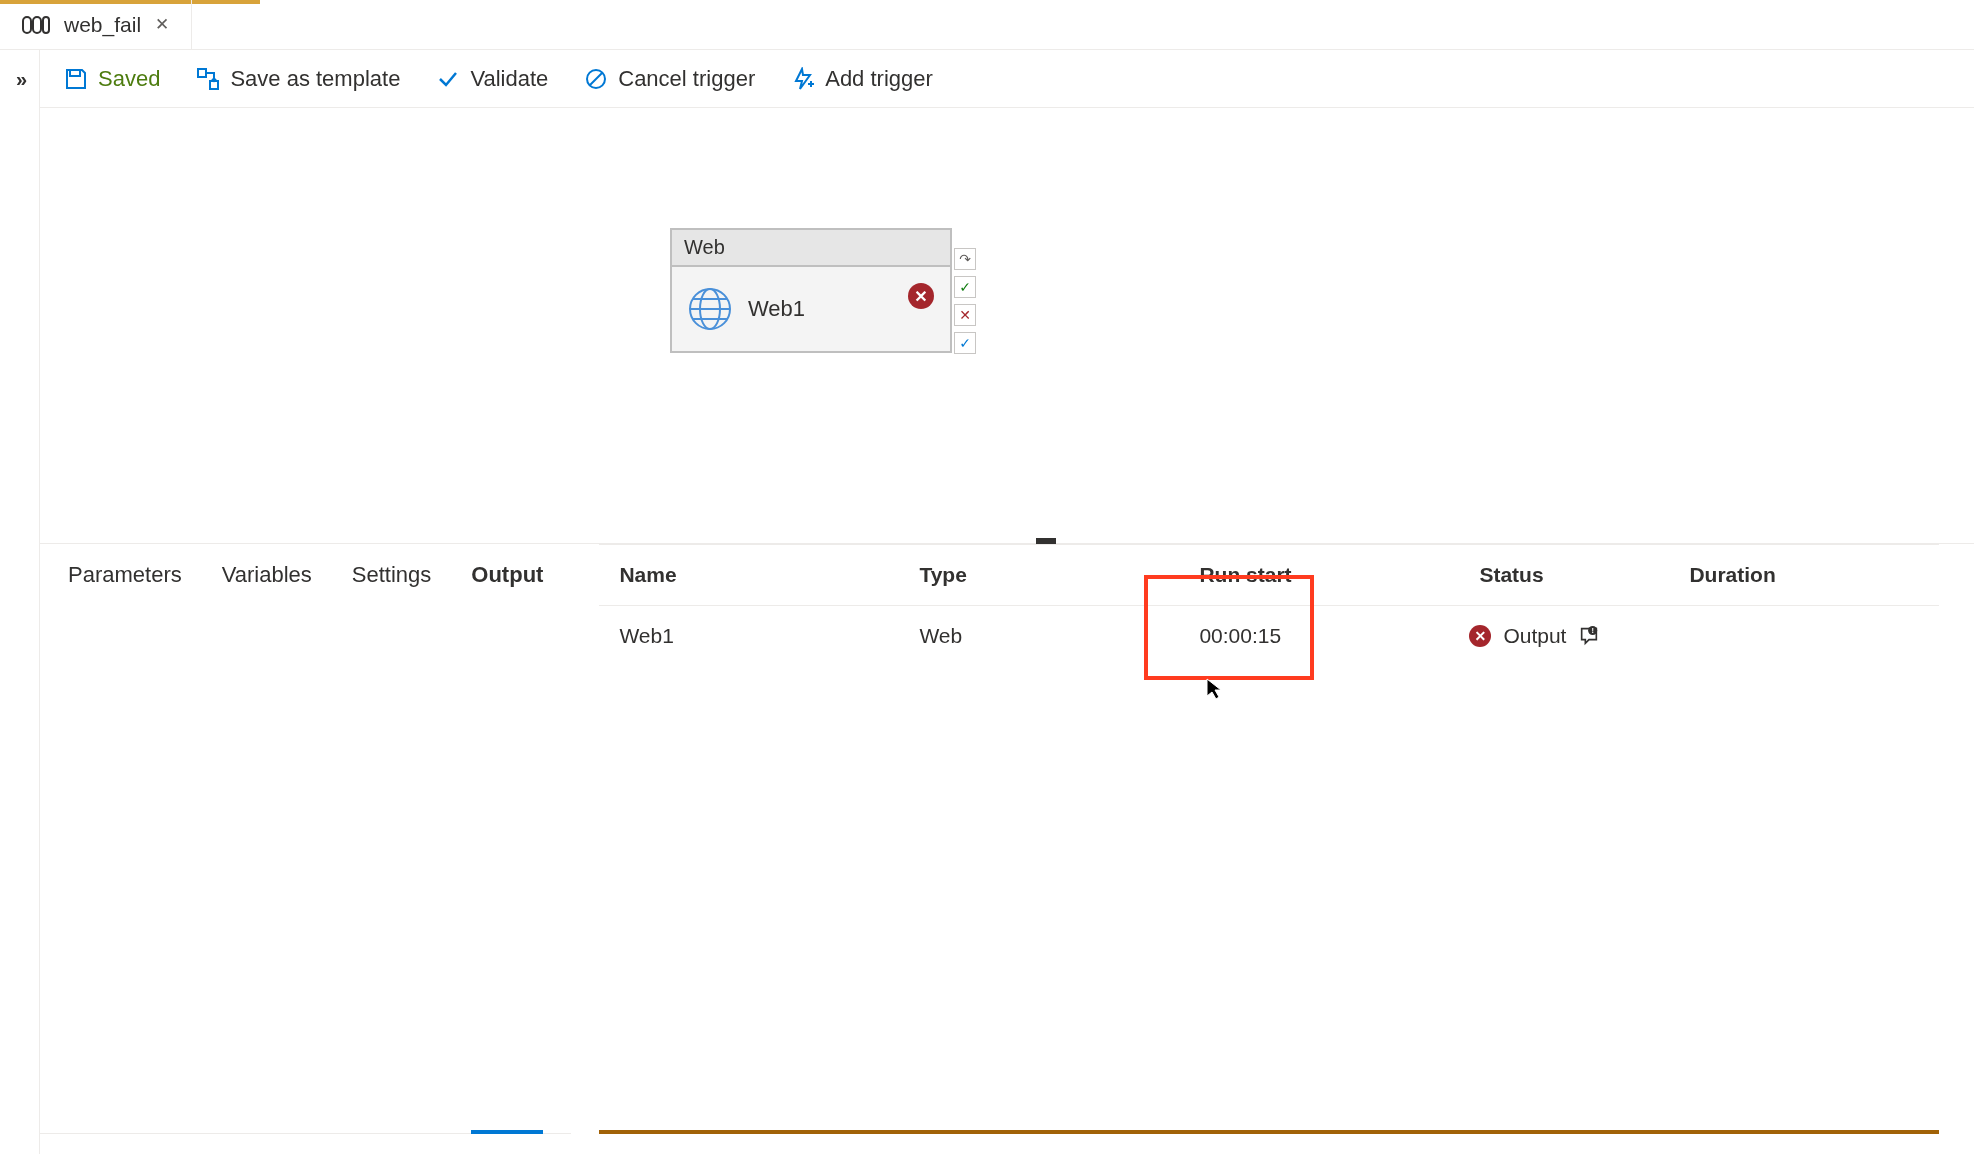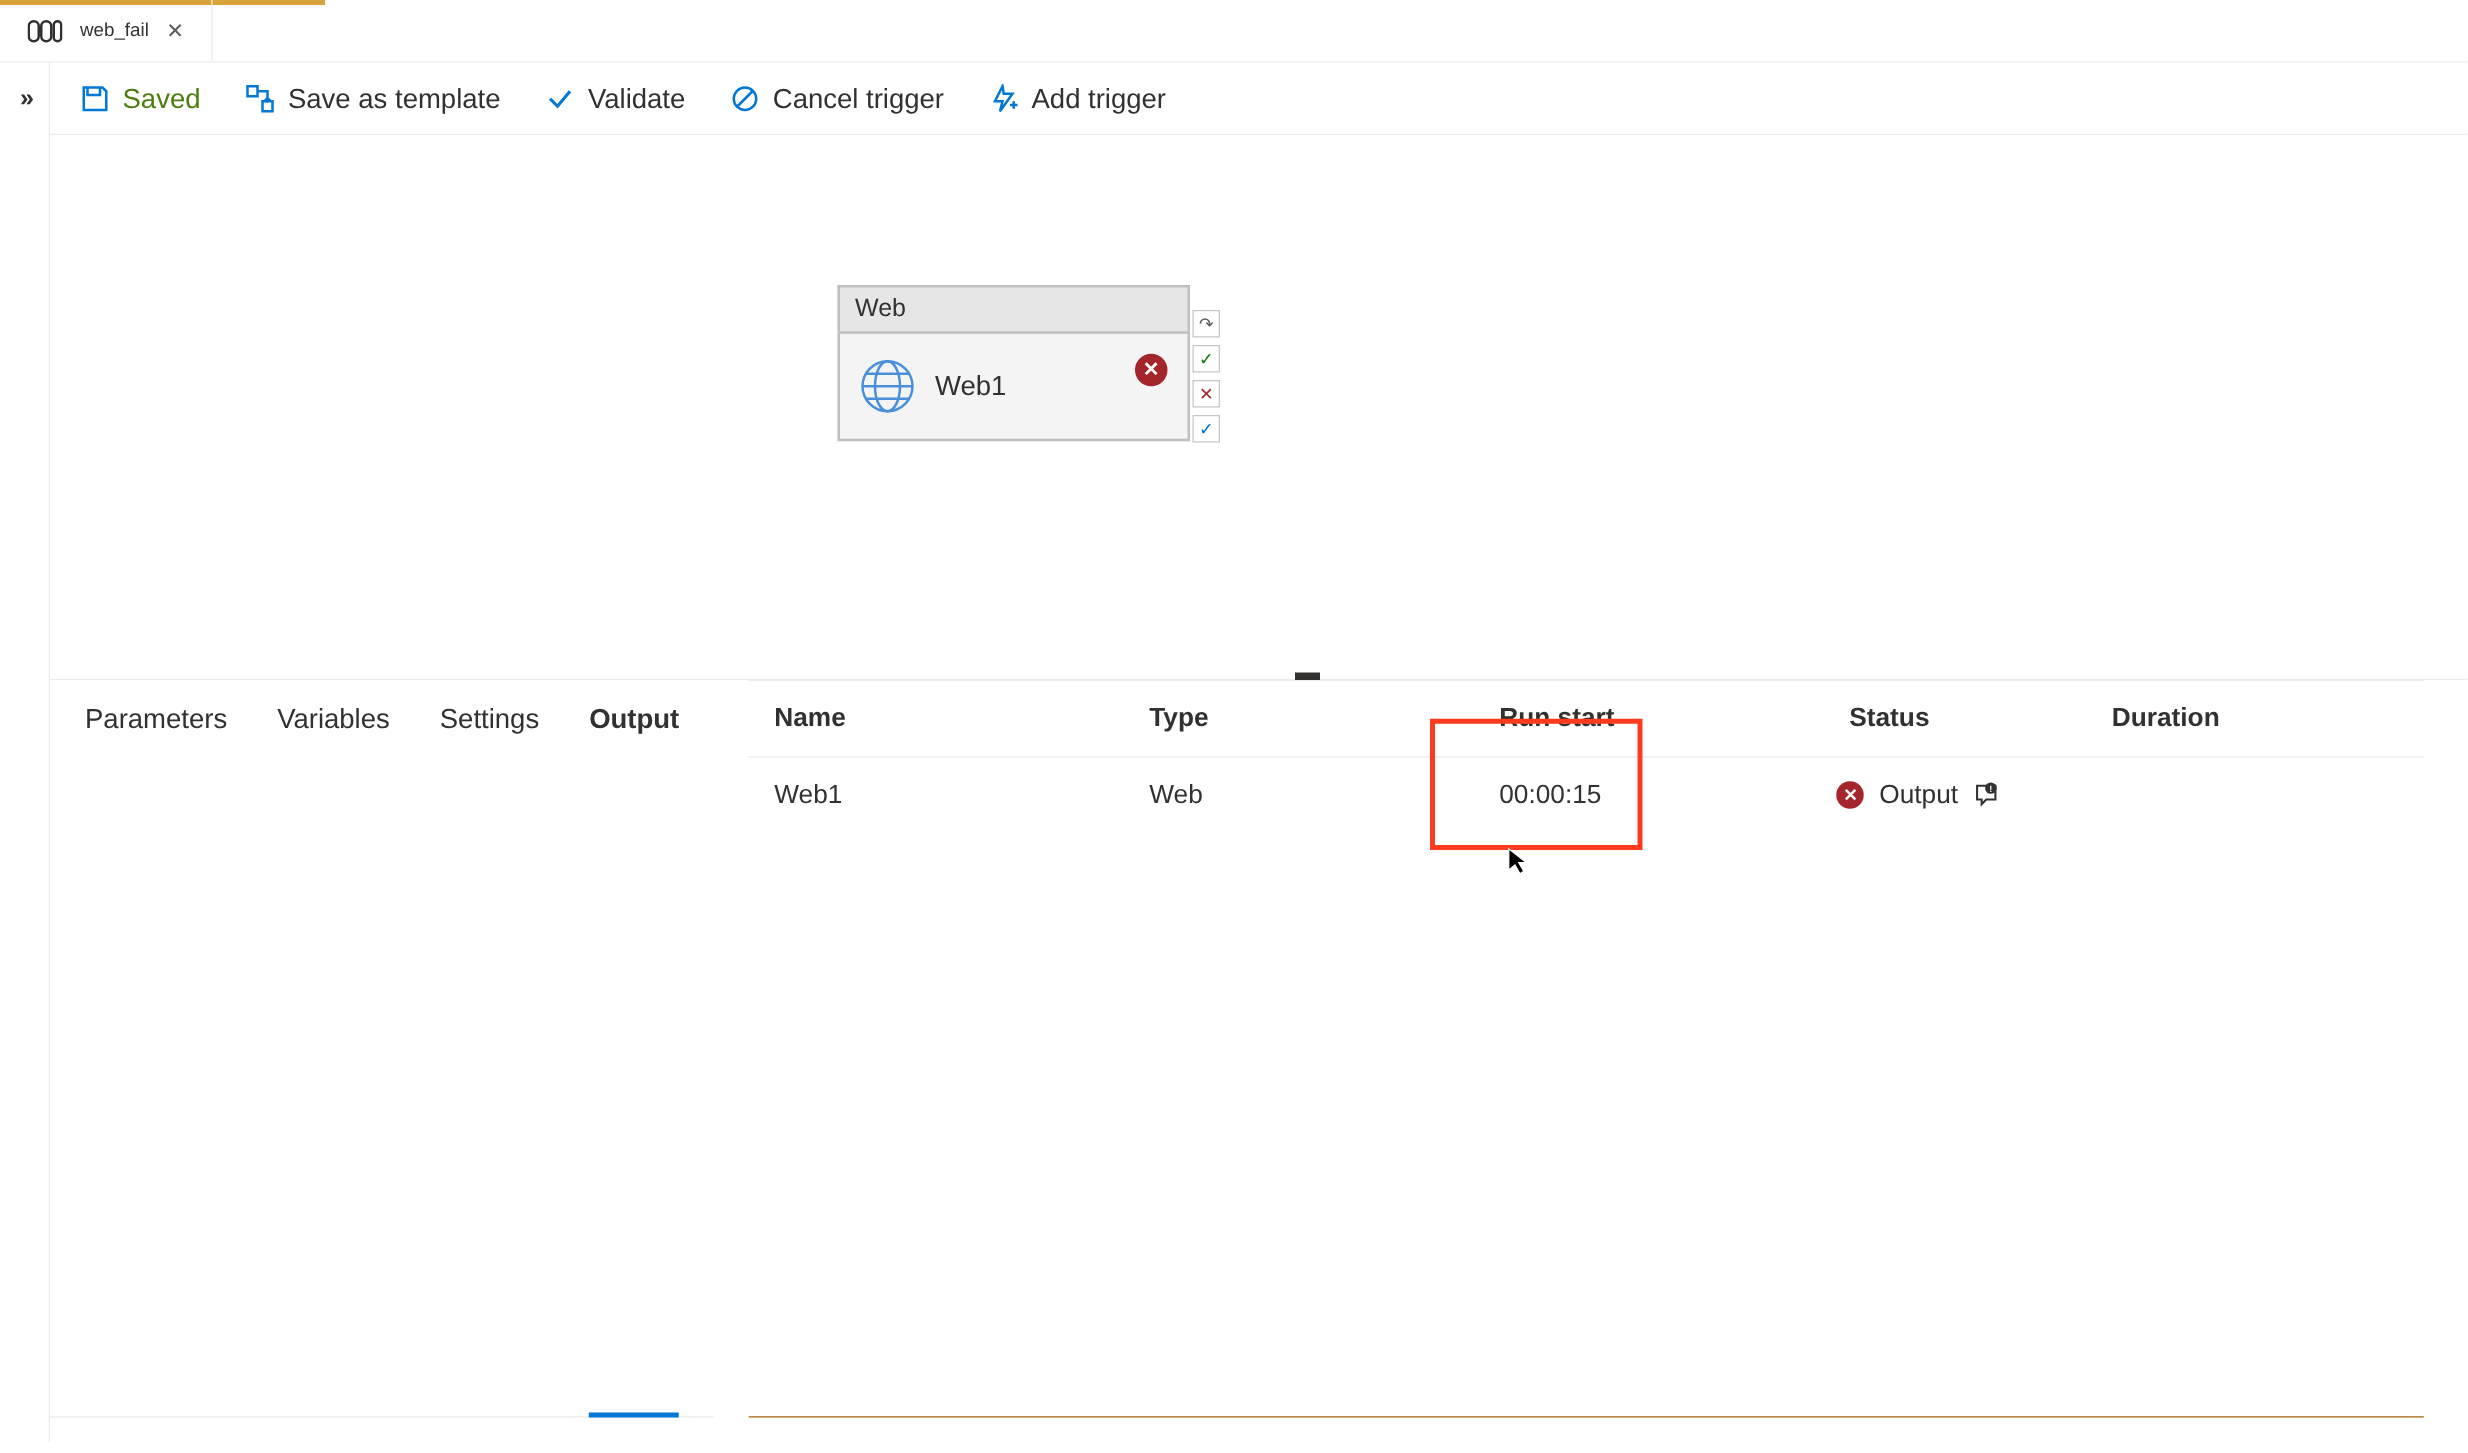--- a/index.html
+++ b/index.html
@@ -1,21 +1,21 @@
 <!DOCTYPE html>
 <html><head>
 <meta charset="utf-8">
 <style>
   * { box-sizing: border-box; margin: 0; padding: 0; }
   body { font-family: "Segoe UI", Arial, sans-serif; font-size: 19px; color: #323130; background: #fff; width: 1974px; height: 1162px; overflow: hidden; position: relative; }
   .accent-bar { position: absolute; top: 0; left: 0; width: 260px; height: 4px; background: #d8a33a; }
   
   .tab-row { display: flex; align-items: center; border-bottom: 1px solid #edebe9; height: 50px; }
   .tab { display: flex; align-items: center; gap: 14px; padding: 0 22px; height: 100%; border-right: 1px solid #edebe9; position: relative; }
-  .tab-title { font-size: 15px; }
+  .tab-title { font-size: 21px; }
   .tab-close { font-size: 17px; cursor: pointer; color: #605e5c; }
   .pipeline-icon { width: 28px; height: 22px; }
   
   .main-row { display: flex; height: calc(100% - 58px); }
   .side-toggle { width: 40px; display: flex; justify-content: center; padding-top: 18px; border-right: 1px solid #edebe9; }
   .chevrons { font-size: 20px; font-weight: bold; letter-spacing: -4px; color: #323130; cursor: pointer; }
   
   .right-pane { flex: 1; display: flex; flex-direction: column; }
   
   .toolbar { display: flex; align-items: center; gap: 36px; padding: 14px 24px; border-bottom: 1px solid #edebe9; height: 58px; }
@@ -47,21 +47,21 @@
   .sub-tab { font-size: 22px; padding-bottom: 14px; cursor: pointer; }
   .sub-tab.active { font-weight: 600; border-bottom: 4px solid #0078d4; margin-bottom: -1px; }
   
   .runinfo { display: flex; align-items: center; gap: 14px; padding: 26px 28px; font-size: 21px; }
   .runid-label { }
   .runid-value { font-weight: 700; }
   .brackets { color: #0078d4; font-size: 18px; cursor: pointer; }
   .refresh-btn { width: 48px; height: 40px; border: 1px solid #323130; display: flex; align-items: center; justify-content: center; margin-left: 16px; cursor: pointer; }
   .info-btn { width: 24px; height: 24px; margin-left: 10px; cursor: pointer; }
   
-  .output-table { margin: 0 28px; border-top: 1px solid #edebe9; border-bottom: 1px solid #a16207; }
+  .output-table { margin: 0 28px; border-top: 1px solid #edebe9; border-bottom: 4px solid #a16207; }
   .tr { display: flex; border-bottom: 1px solid #edebe9; }
   .tr:last-child { border-bottom: none; }
   .thead .cell { font-weight: 600; }
   .cell { padding: 18px 20px; font-size: 21px; }
   .c-name { width: 300px; }
   .c-type { width: 280px; }
   .c-start { width: 280px; }
   .c-dur  { width: 270px; }
   .c-stat { width: 210px; display: flex; align-items: center; gap: 12px; }
   

